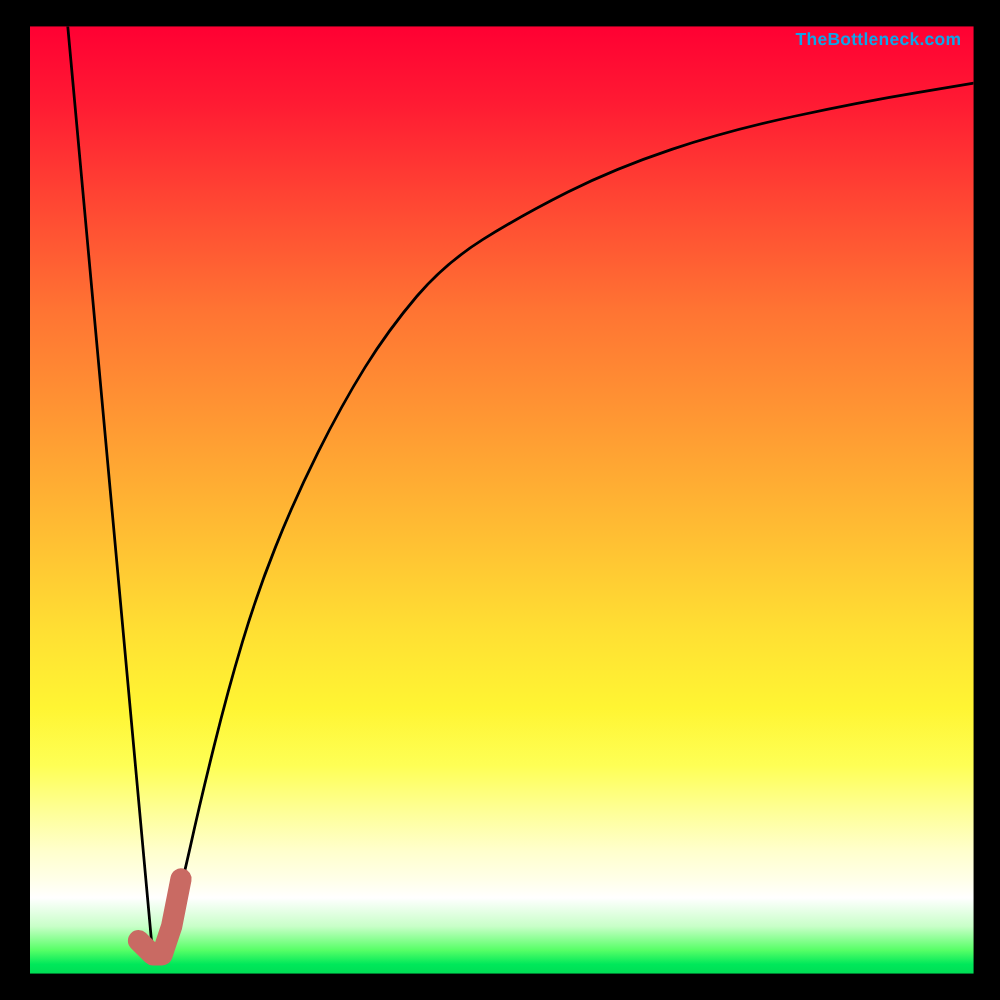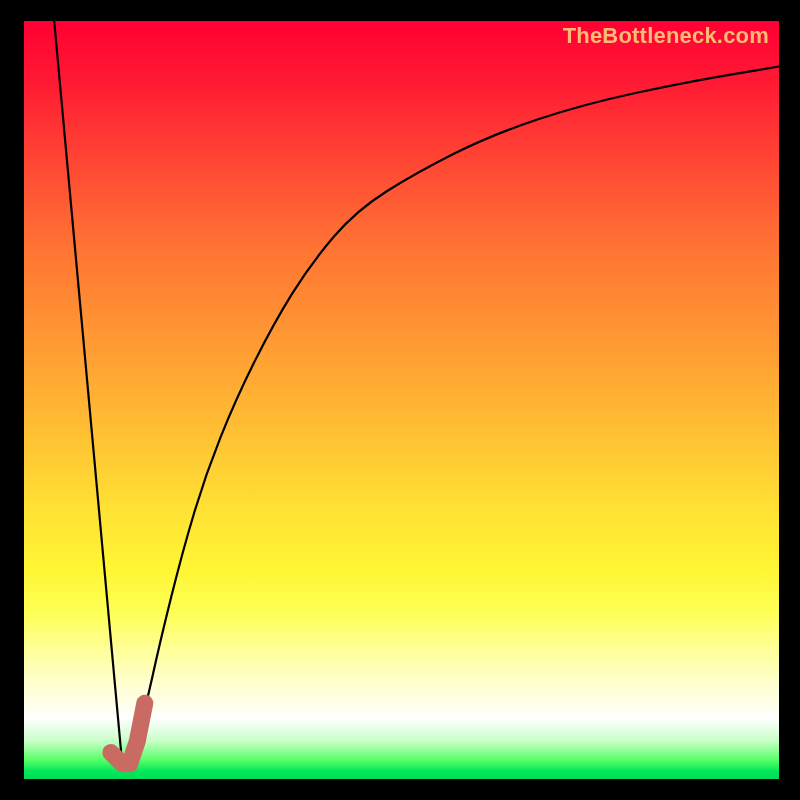--- a/index.html
+++ b/index.html
@@ -50,22 +50,22 @@
     );
   }
   .curve-layer {
     position: absolute;
     inset: 0;
   }
   .watermark {
     position: absolute;
     top: 2px;
     right: 10px;
-    color: #fdba74;
-    font-size: 22px;
+    color: #0ea5e9;
+    font-size: 14px;
     font-weight: 600;
     letter-spacing: 0.2px;
     user-select: none;
   }
 </style>
 </head>
 <body>
 
 <div class="frame">
   <div class="plot">

